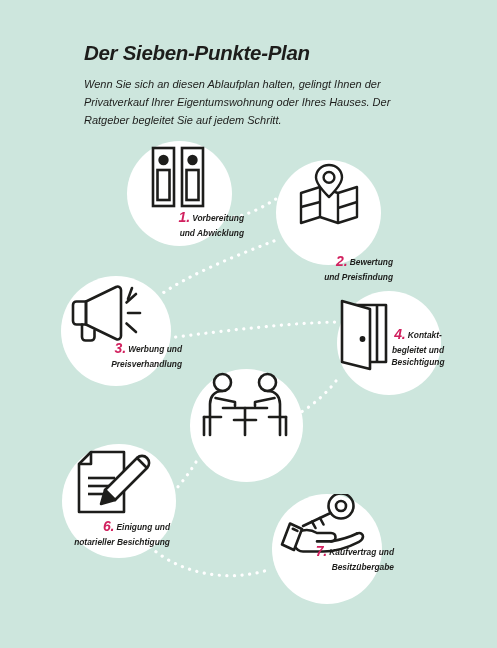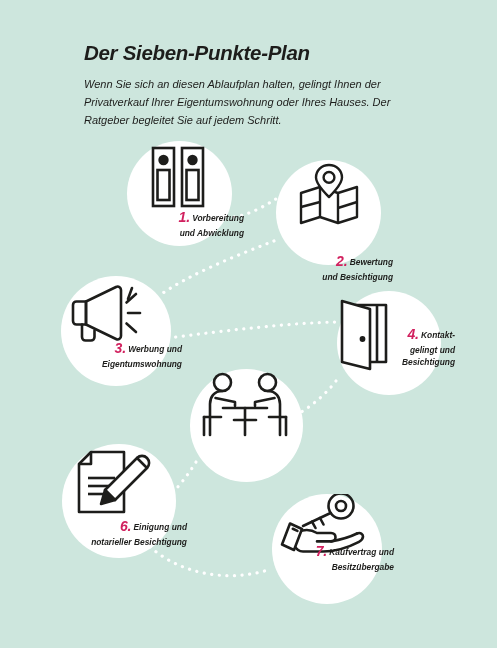--- a/index.html
+++ b/index.html
@@ -66,21 +66,21 @@
   .step-label {
     position: absolute;
     font-size: 8.4px;
     line-height: 1.45;
     font-weight: bold;
     color: #1d1d1b;
     text-align: right;
     white-space: nowrap;
   }
   .step-label.left {
-    text-align: right;
+    text-align: center;
     white-space: normal;
   }
   .num {
     color: #d1205e;
     font-weight: bold;
     font-size: 14px;
     vertical-align: -1px;
     letter-spacing: -0.2px;
   }
   
@@ -98,21 +98,21 @@
   #i4 { left: 339px; top: 299px; width: 52px; height: 73px; }
   #i5 { left: 201px; top: 372px; width: 88px; height: 68px; }
   #i6 { left: 75px;  top: 450px; width: 76px; height: 69px; }
   #i7 { left: 279px; top: 494px; width: 86px; height: 66px; }
 
   #l1 { left: 116px; top: 207px; width: 128px; }
   #l2 { left: 263px; top: 239px; width: 130px; margin-top: 12px; }
   #l3 { left: 50px;  top: 327px; width: 132px; margin-top: 11px; }
   #l4 { left: 381px; top: 324px; width: 74px; }
   #l5 { left: 178px; top: 437px; width: 138px; }
-  #l6 { left: 53px;  top: 516px; width: 134px; }
+  #l6 { left: 36px;  top: 516px; width: 134px; }
   #l7 { left: 264px; top: 541px; width: 130px; }
 </style>
 </head>
 <body>
 
 <div id="page">
 
   <div class="header">
     <h1 class="title">Der Sieben-Punkte-Plan</h1>
     <p class="intro">Wenn Sie sich an diesen Ablaufplan halten, gelingt Ihnen der Privatverkauf Ihrer Eigentumswohnung oder Ihres Hauses. Der Ratgeber begleitet Sie auf jedem Schritt.</p>
@@ -154,54 +154,54 @@
       <path d="M40 30 L40 60"></path>
       <path d="M3 44 L22 39"></path>
       <path d="M40 45 L59 39"></path>
       <path d="M31 2 C23.5 2, 18 7.6, 18 14.6 C18 22, 31 34, 31 34 C31 34, 44 22, 44 14.6 C44 7.6, 38.5 2, 31 2 Z" fill="#ffffff"></path>
       <circle cx="31" cy="14.4" r="5.4"></circle>
     </g>
   </svg>
   <div class="step-label" id="l2">
     <span class="num">2.</span>
     <span>Bewertung</span><br>
-    <span>und Besichtigung</span>
+    <span>und Preisfindung</span>
   </div>
 
   <div class="step" id="c3"></div>
   <svg class="step-icon" id="i3" viewBox="0 0 78 60" xmlns="http://www.w3.org/2000/svg">
     <g fill="none" stroke="#1d1d1b" stroke-width="2.6" stroke-linejoin="round" stroke-linecap="round">
       <path d="M3 22 L3 38 C3 40, 4.5 41.5, 6.5 41.5 L16 41.5 L16 18.5 L6.5 18.5 C4.5 18.5, 3 20, 3 22 Z"></path>
       <path d="M16 18.5 L46 4 C48.5 2.8, 51 4.3, 51 7 L51 53 C51 55.7, 48.5 57.2, 46 56 L16 41.5 Z"></path>
       <path d="M12 41.5 L12 54 C12 56, 13.5 57.5, 15.5 57.5 L21 57.5 C23 57.5, 24.5 56, 24.5 54 L24.5 47.6"></path>
       <path d="M58 30 L70 30"></path>
       <path d="M56.5 19.5 L66 11"></path>
       <path d="M56.5 40.5 L66 49"></path>
       <path d="M62 5 L58 16"></path>
     </g>
   </svg>
   <div class="step-label" id="l3">
     <span class="num">3.</span>
     <span>Werbung und</span><br>
-    <span>Eigentumswohnung</span>
+    <span>Preisverhandlung</span>
   </div>
 
   <div class="step" id="c4"></div>
   <svg class="step-icon" id="i4" viewBox="0 0 52 73" xmlns="http://www.w3.org/2000/svg">
     <g fill="none" stroke="#1d1d1b" stroke-width="2.6" stroke-linejoin="round">
       <path d="M16 6 L47 6 L47 63 L16 63"></path>
       <path d="M38 6 L38 63"></path>
       <path d="M3 2 L31 10 L31 70 L3 63 Z" fill="#ffffff"></path>
     </g>
     <circle cx="23.5" cy="40" r="2.9" fill="#1d1d1b"></circle>
   </svg>
   <div class="step-label left" id="l4">
     <span class="num">4.</span>
     <span>Kontakt-</span><br>
-    <span>gelingt und</span><br>
+    <span>begleitet und</span><br>
     <span>Besichtigung</span>
   </div>
 
   <div class="step" id="c5"></div>
   <svg class="step-icon" id="i5" viewBox="0 0 88 68" xmlns="http://www.w3.org/2000/svg">
     <g fill="none" stroke="#1d1d1b" stroke-width="2.6" stroke-linejoin="round" stroke-linecap="round">
 
       <path d="M22 36 L66 36"></path>
       <path d="M44 36 L44 63"></path>
       <path d="M33 48 L55 48"></path>

